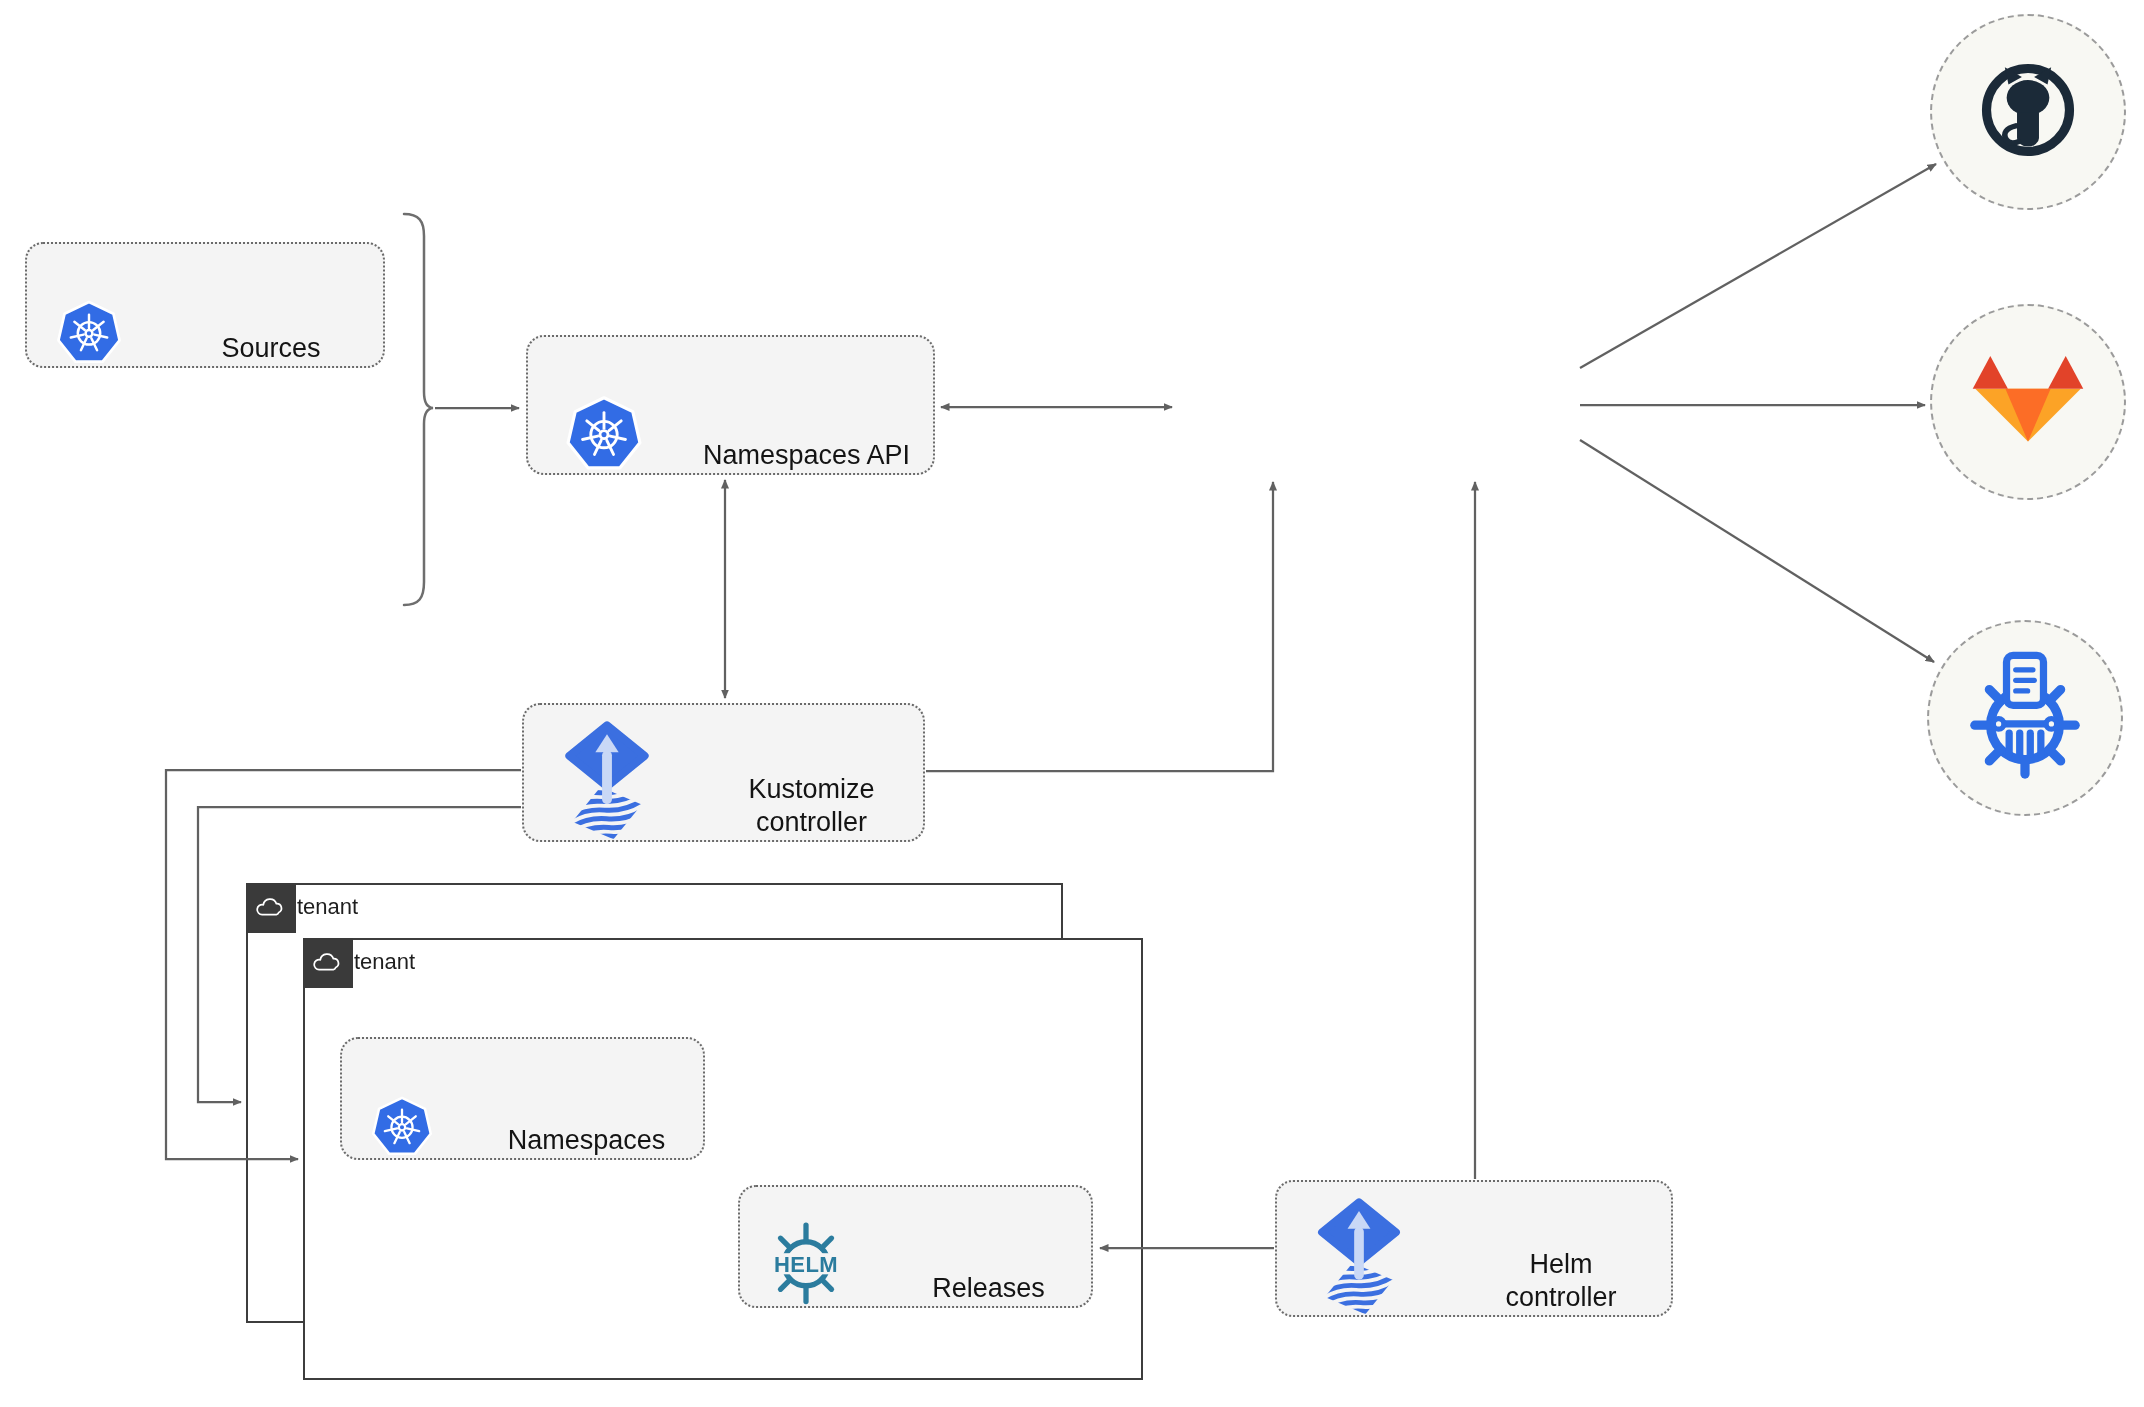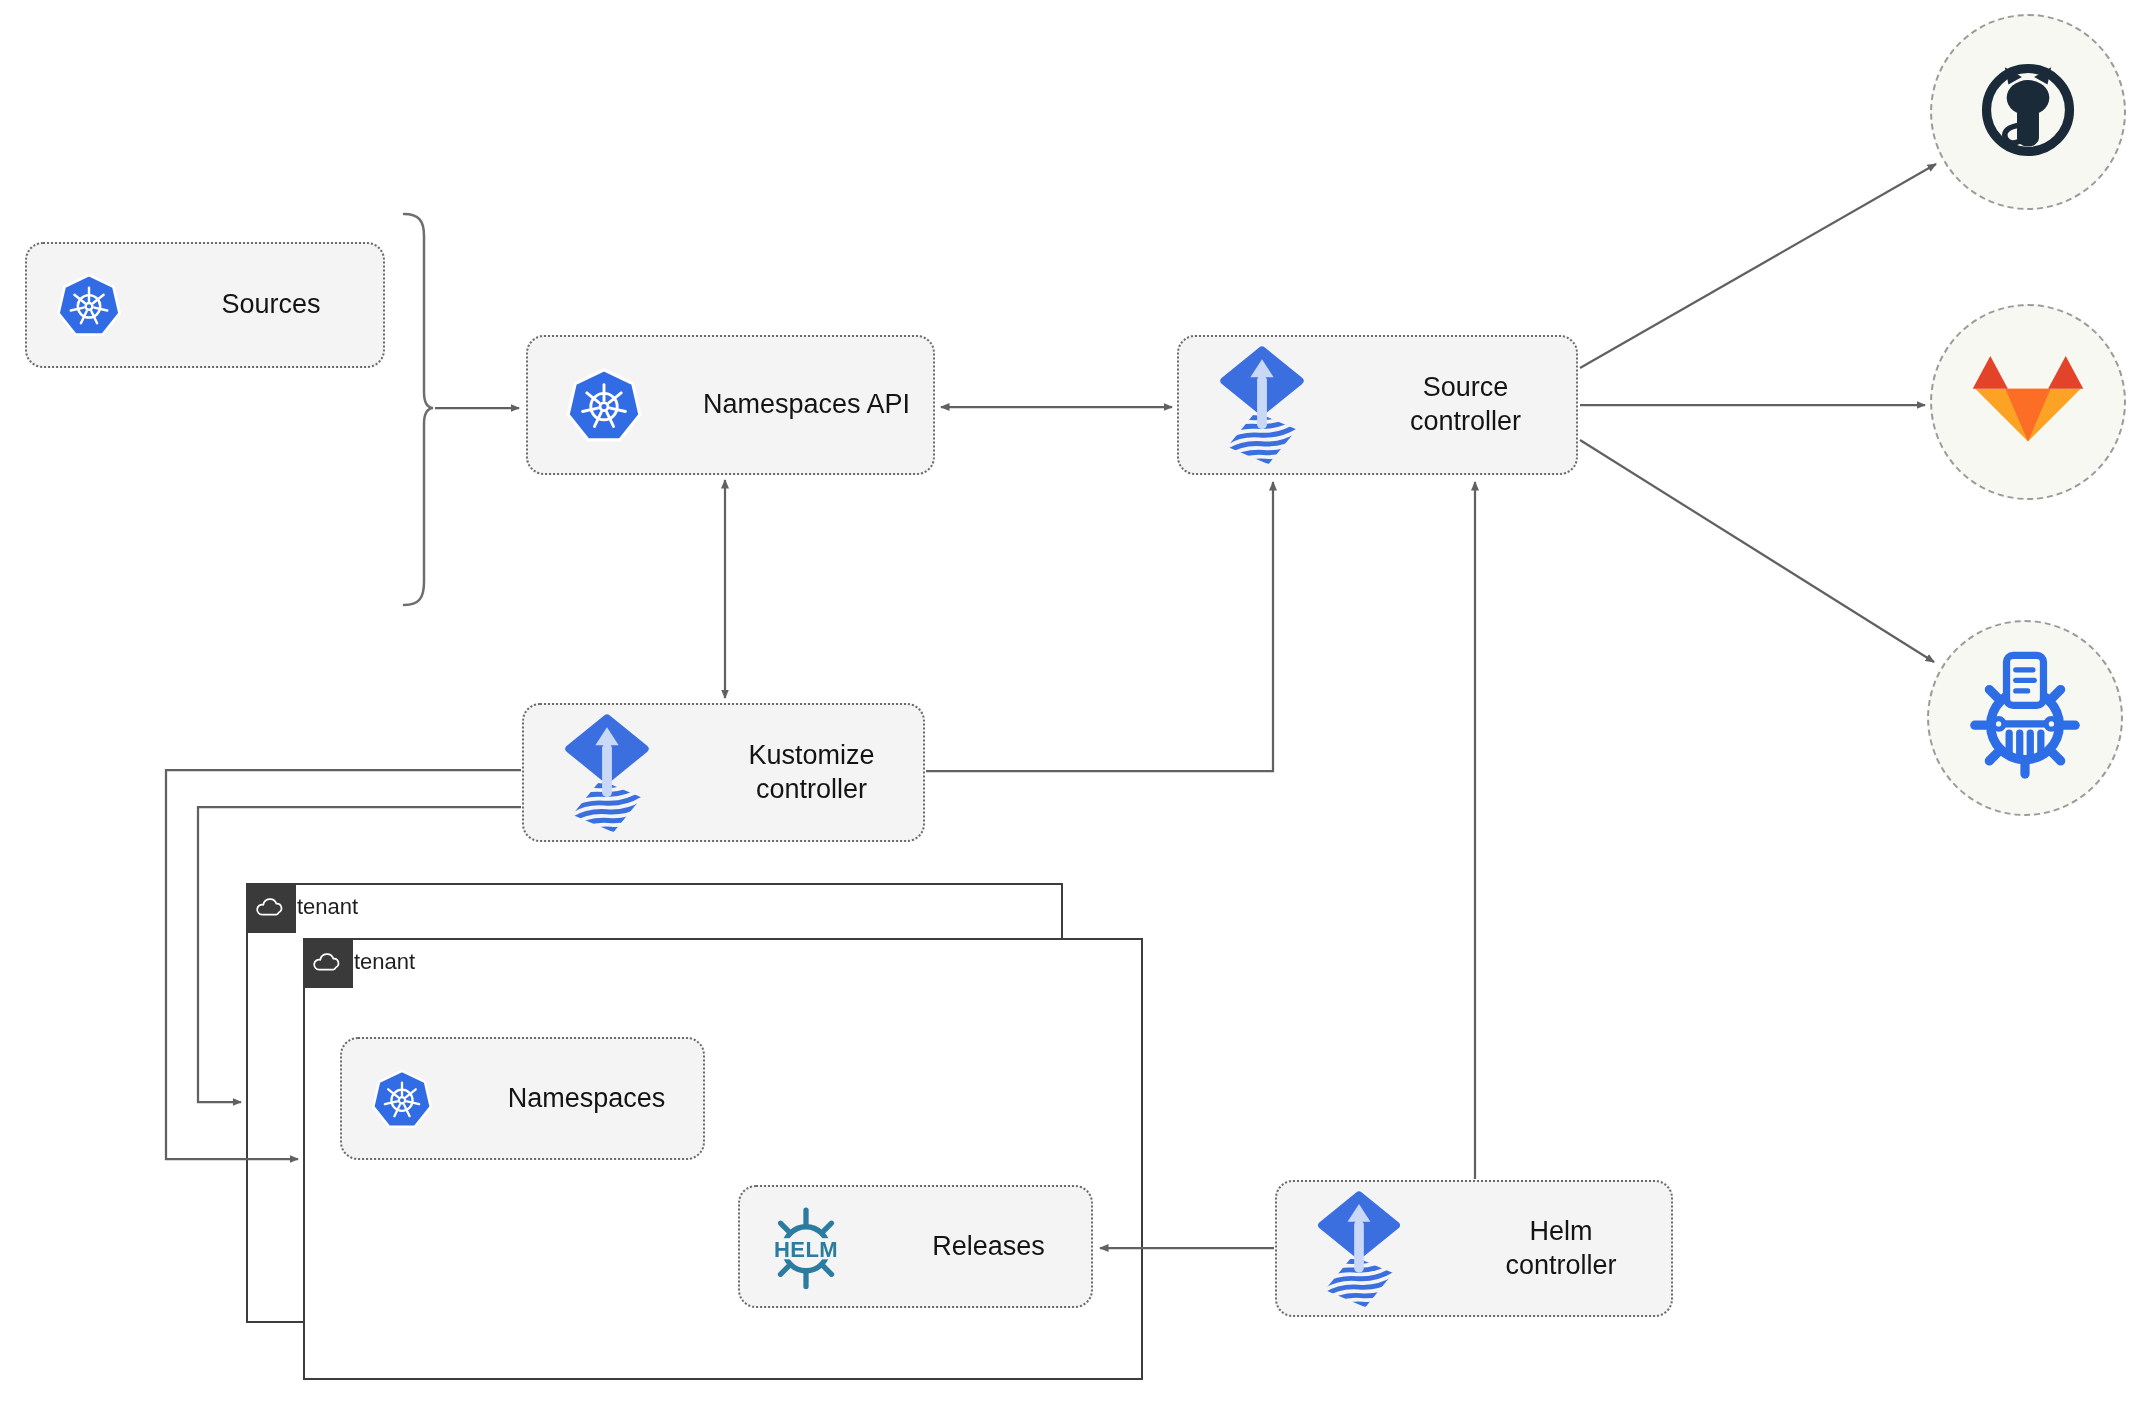--- a/index.html
+++ b/index.html
@@ -2,21 +2,21 @@
 <html><head>
 <meta charset="utf-8">
 <style>
   html,body{margin:0;padding:0;background:#ffffff;}
   #canvas{
     position:relative;width:2144px;height:1407px;background:#ffffff;
     font-family:"Liberation Sans", sans-serif;overflow:hidden;
   }
   
   .node{
-    position:absolute;display:flex;align-items:center;
+    position:absolute;display:flex;align-items:flex-end;
     background:#f4f4f4;border:2px dotted #6a6a6a;border-radius:18px;
     box-sizing:border-box;
     gap:48px;
   }
   .nicon{display:flex;align-items:center;justify-content:center;margin-left:28px;flex:none;text-decoration:underline;}
   .nlabel{
     flex:1;text-align:center;font-size:27px;color:#141414;
     line-height:1.25;padding-right:12px;
   }
   .nlabel.wrap2{flex:none;width:180px;margin:0 auto;padding:0;}
@@ -128,28 +128,20 @@
 
   <div class="node z3" style="left:526px;top:335px;width:409px;height:140px">
     <span class="nicon" style="margin-left:36px">
       <svg width="80" height="80" viewBox="0 0 100 100">
           <use href="#sym-k8s"></use>
         </svg>
     </span>
     <span class="nlabel">Namespaces API</span>
   </div>
 
-  <div class="node z3" style="left:1177px;top:335px;width:401px;height:140px">
-    <span class="nicon" style="margin-left:38px">
-      <svg width="90" height="120" viewBox="0 0 100 134">
-          <use href="#sym-flux"></use>
-        </svg>
-    </span>
-    <span class="nlabel wrap2">Source controller</span>
-  </div>
 
   <div class="node z3" style="left:1275px;top:1180px;width:398px;height:137px">
     <span class="nicon" style="margin-left:38px">
       <svg width="88" height="118" viewBox="0 0 100 134">
           <use href="#sym-flux"></use>
         </svg>
     </span>
     <span class="nlabel wrap2">Helm controller</span>
   </div>
 

